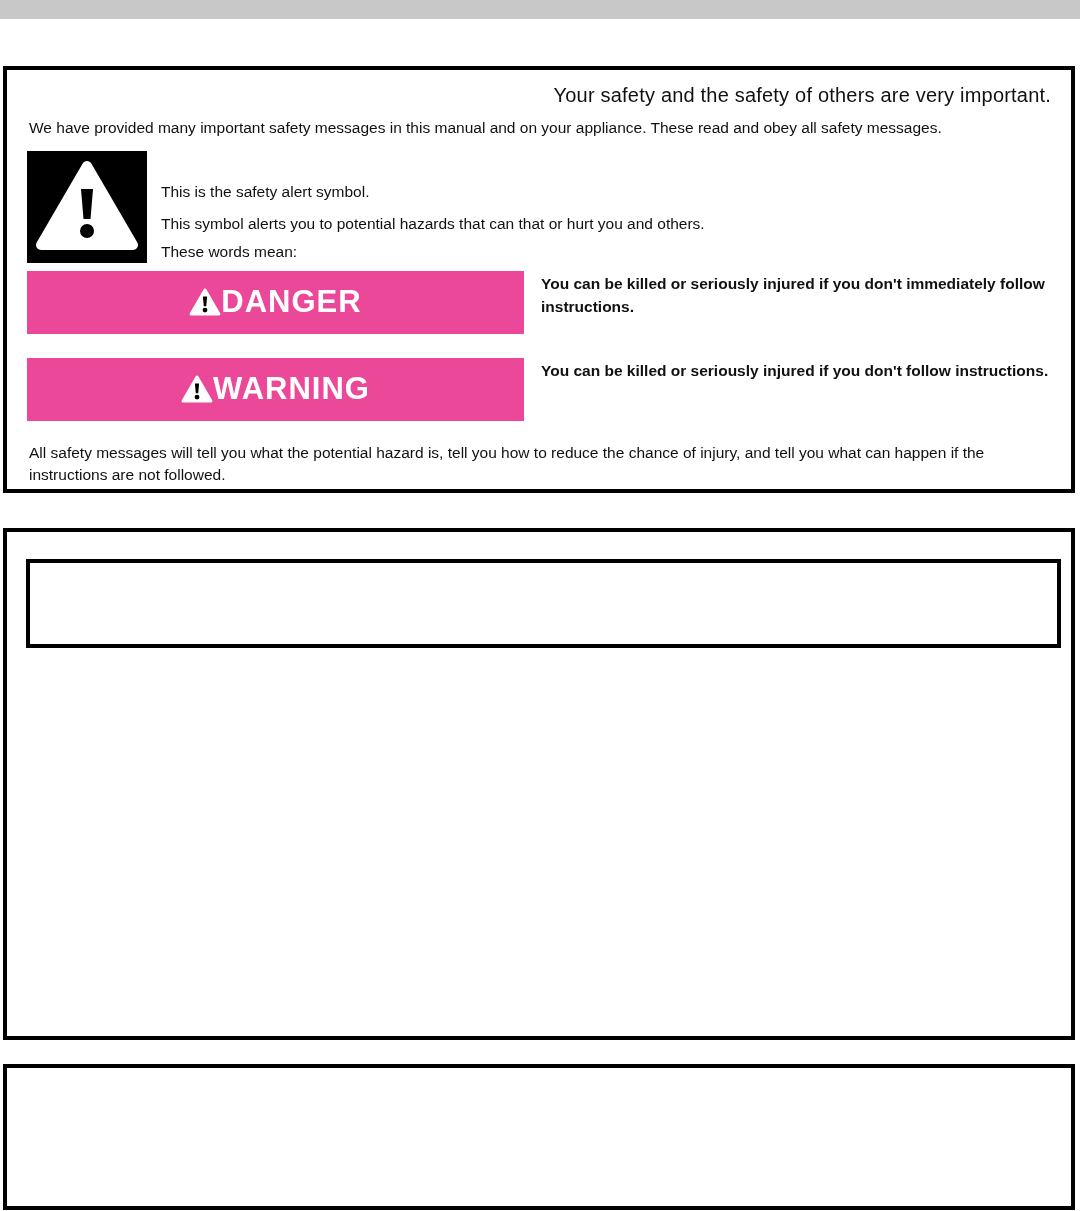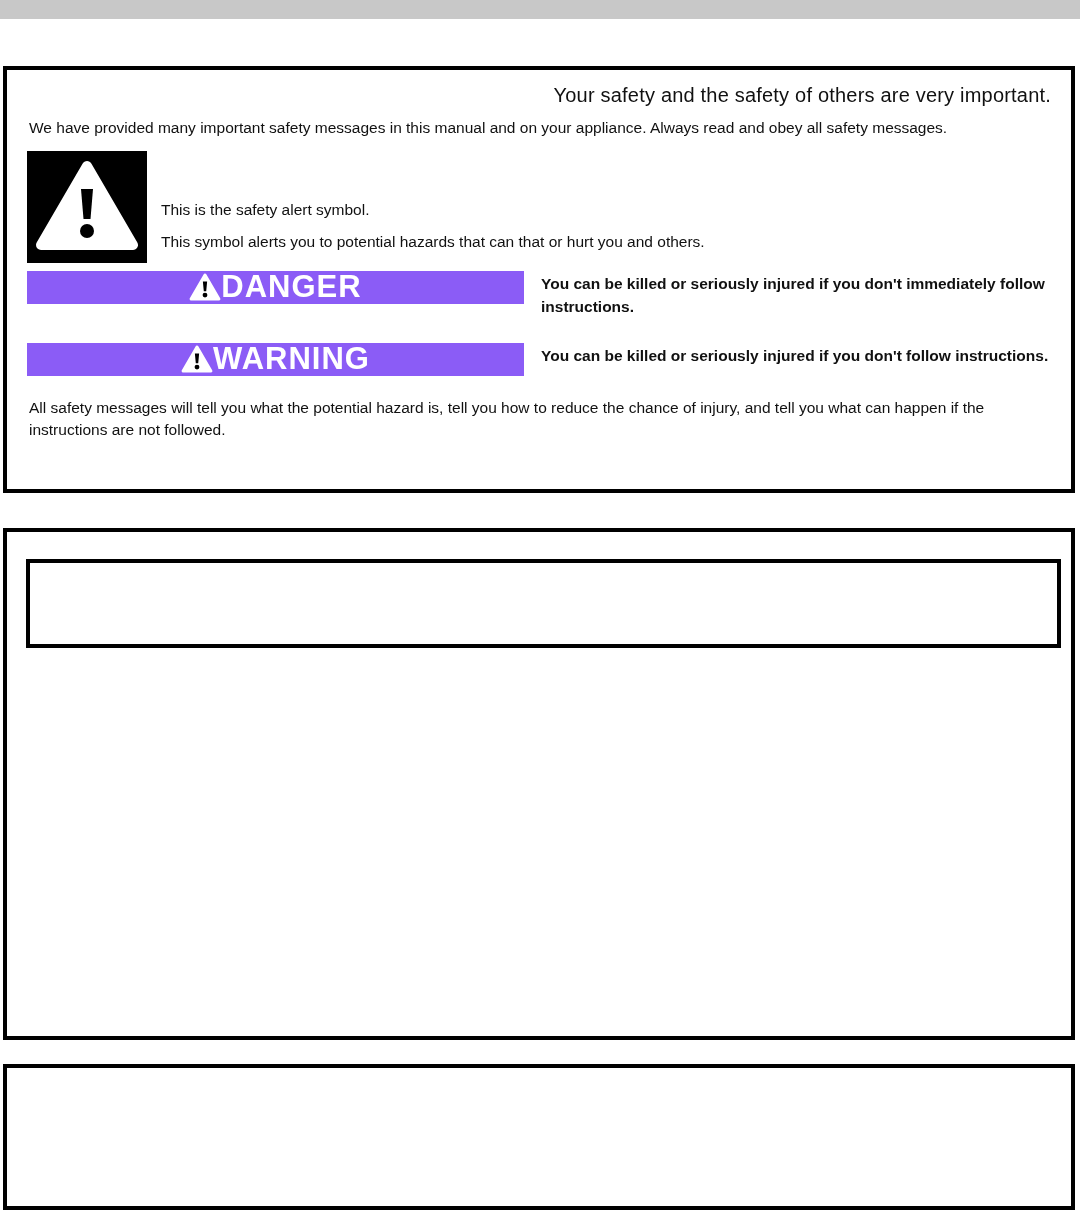--- a/index.html
+++ b/index.html
@@ -67,22 +67,22 @@
   .alert-line.last { margin-bottom: 0; margin-top: -4px; }
 
   .signal-row {
     display: flex;
     align-items: flex-start;
   }
   .signal-row.danger { margin-top: 6px; }
   .signal-row.warning { margin-top: 24px; }
   .signal-banner {
     width: 497px;
-    height: 33px;
-    background: #8b5cf6;
+    height: 63px;
+    background: #ec4899;
     color: #ffffff;
     display: flex;
     align-items: center;
     justify-content: center;
     gap: 0;
     flex: 0 0 auto;
   }
   .signal-word {
     font-size: 31px;
     font-weight: bold;
@@ -104,33 +104,34 @@
 </style>
 </head>
 <body>
 
 <div class="page">
 
   <div class="top-strip"></div>
 
   <div class="frame box1">
     <div class="safety-title">Your safety and the safety of others are very important.</div>
-    <div class="body-text intro">We have provided many important safety messages in this manual and on your appliance. Always read and obey all safety messages.</div>
+    <div class="body-text intro">We have provided many important safety messages in this manual and on your appliance. These read and obey all safety messages.</div>
 
     <div class="alert-row">
       <div class="alert-symbol">
         <svg width="104" height="96" viewBox="0 0 104 96">
           <polygon points="52,7 98,86 6,86" fill="#ffffff" stroke="#ffffff" stroke-width="10" stroke-linejoin="round"></polygon>
           <path d="M46 30 h12 l-2.5 30 h-7 Z" fill="#000000"></path>
           <circle cx="52" cy="72" r="7" fill="#000000"></circle>
         </svg>
       </div>
       <div class="alert-lines body-text">
         <div class="alert-line">This is the safety alert symbol.</div>
         <div class="alert-line">This symbol alerts you to potential hazards that can that or hurt you and others.</div>
+        <div class="alert-line last">These words mean:</div>
       </div>
     </div>
 
     <div class="signal-row danger">
       <div class="signal-banner">
         <svg width="32" height="29" viewBox="0 0 104 96">
           <polygon points="52,7 98,86 6,86" fill="#ffffff" stroke="#ffffff" stroke-width="10" stroke-linejoin="round"></polygon>
           <path d="M45 28 h14 l-3 32 h-8 Z" fill="#000000"></path>
           <circle cx="52" cy="73" r="8" fill="#000000"></circle>
         </svg>

